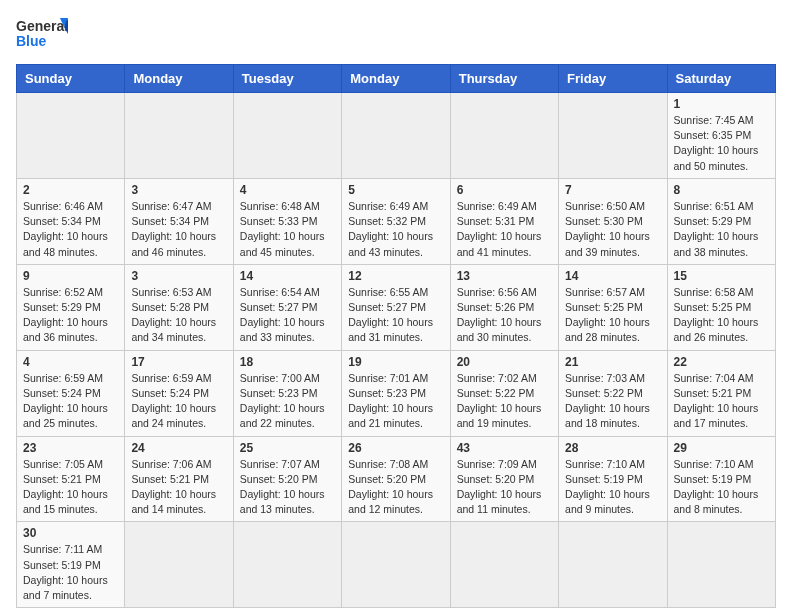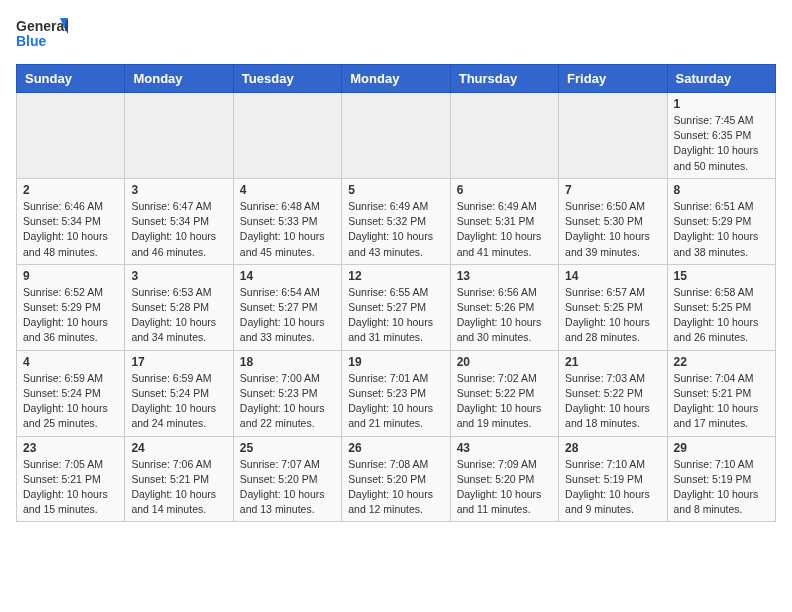--- a/index.html
+++ b/index.html
@@ -227,14 +227,26 @@
         </td>
         <td>
           <div class="day-number">28</div>
           <div class="day-info">Sunrise: 7:10 AM<br>Sunset: 5:19 PM<br>Daylight: 10 hours and 9 minutes.</div>
         </td>
         <td>
           <div class="day-number">29</div>
           <div class="day-info">Sunrise: 7:10 AM<br>Sunset: 5:19 PM<br>Daylight: 10 hours and 8 minutes.</div>
         </td>
       </tr>
+      <tr>
+        <td>
+          <div class="day-number">30</div>
+          <div class="day-info">Sunrise: 7:11 AM<br>Sunset: 5:19 PM<br>Daylight: 10 hours and 7 minutes.</div>
+        </td>
+        <td class="empty"></td>
+        <td class="empty"></td>
+        <td class="empty"></td>
+        <td class="empty"></td>
+        <td class="empty"></td>
+        <td class="empty"></td>
+      </tr>
     </tbody>
 </table>
 
 </body></html>

